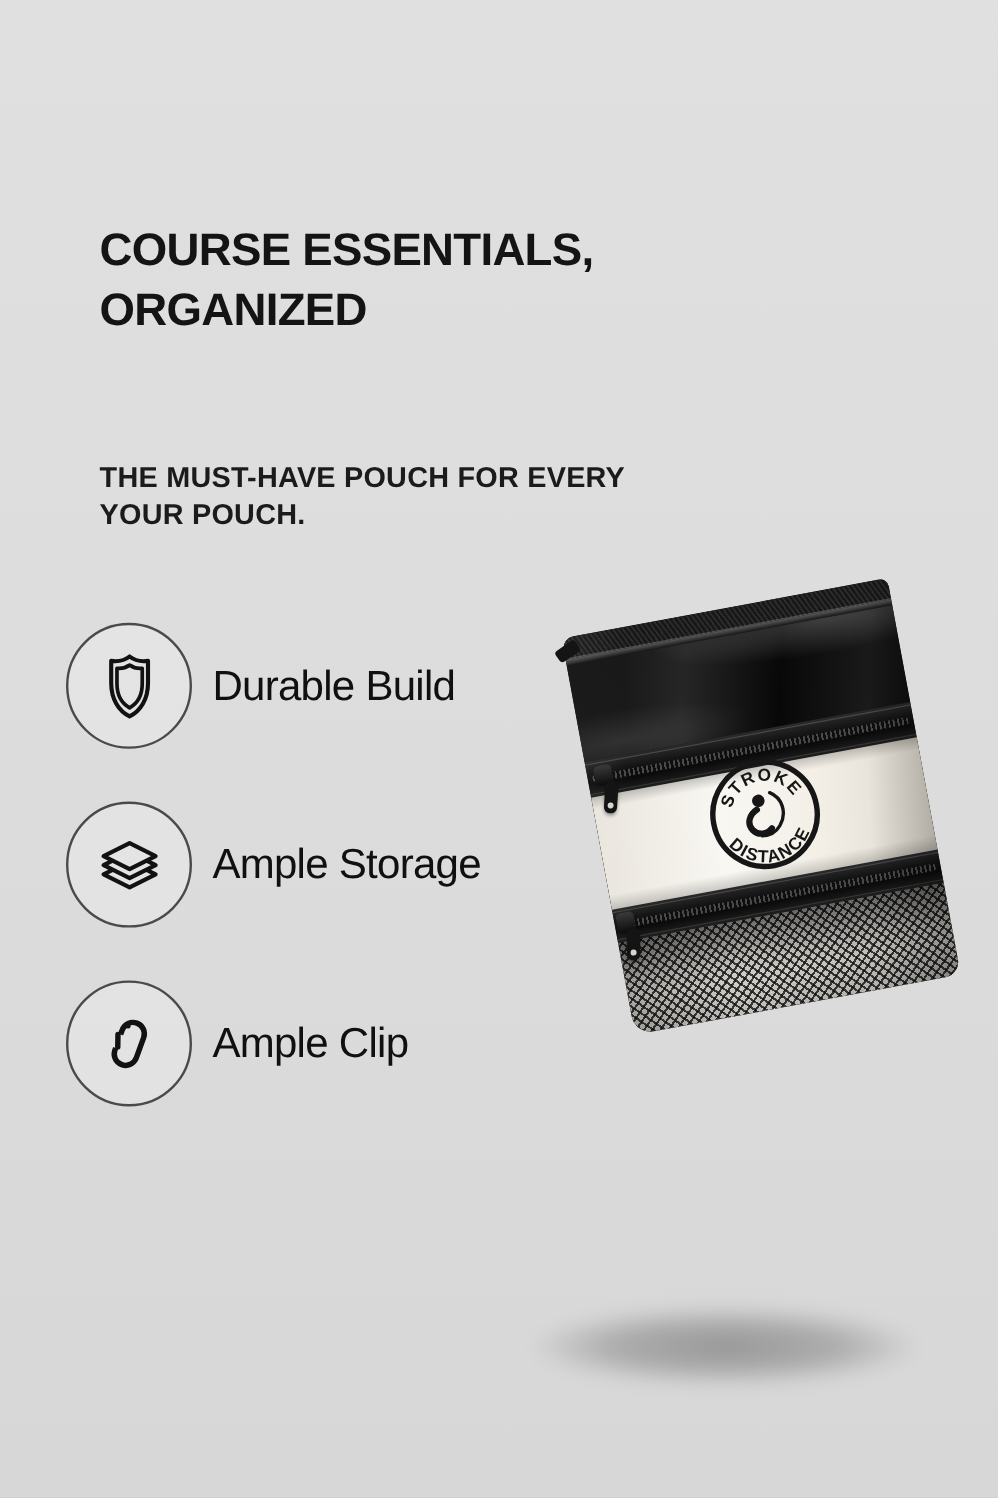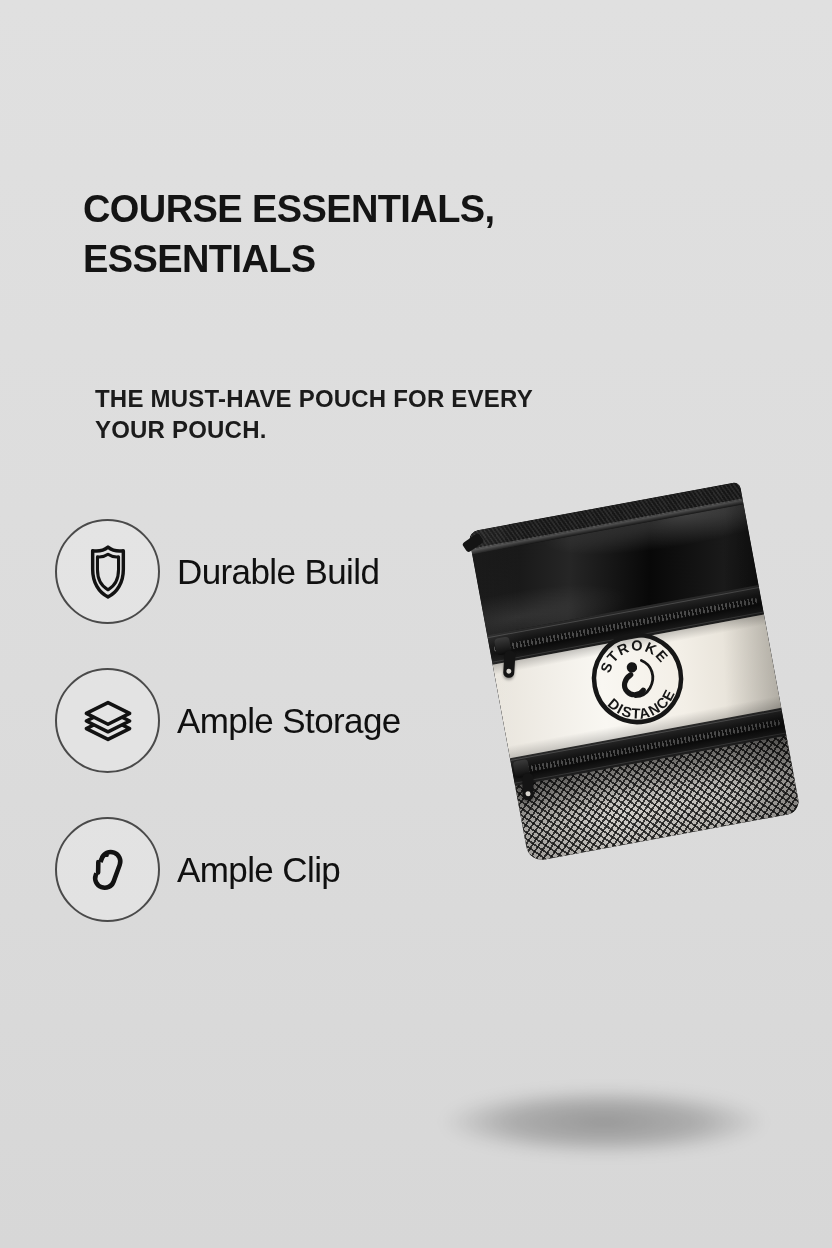--- a/index.html
+++ b/index.html
@@ -15,21 +15,21 @@
     position:absolute; left:83px; top:184px;
     font-size:38px; font-weight:bold; line-height:50px;
     letter-spacing:-0.6px; color:#141414;
   }
   .headline span { display:block; }
   .subheadline {
     position:absolute; left:83px; top:383px;
     font-size:24px; font-weight:bold; line-height:31px;
     letter-spacing:0.2px; color:#1b1b1b;
   }
-  .subheadline span { display:block;margin-left:12px; }
+  .subheadline span { display:block; }
 
   
   .features { position:absolute; left:55px; top:519px; list-style:none; width:440px; }
   .feature { display:flex; align-items:center; height:105px; margin-bottom:44px; }
   .icon-circle {
     width:105px; height:105px; flex:0 0 auto;
     border:2.5px solid #4a4a4a; border-radius:50%;
     background:rgba(255,255,255,0.22);
     display:flex; align-items:center; justify-content:center;
   }
@@ -120,21 +120,21 @@
   .top-tab { position:absolute; left:-7px; top:6px; width:20px; height:11px; z-index:6;
     background:#141414; border-radius:3px; transform:rotate(-24deg); }
 </style>
 </head>
 <body>
 
 <div class="canvas">
 
   <h1 class="headline">
     <span>COURSE ESSENTIALS,</span>
-    <span>ESSENTIALS</span>
+    <span>ORGANIZED</span>
   </h1>
 
   <p class="subheadline">
     <span>THE MUST-HAVE POUCH FOR EVERY</span>
     <span>YOUR POUCH.</span>
   </p>
 
   <ul class="features">
     <li class="feature">
       <span class="icon-circle">

